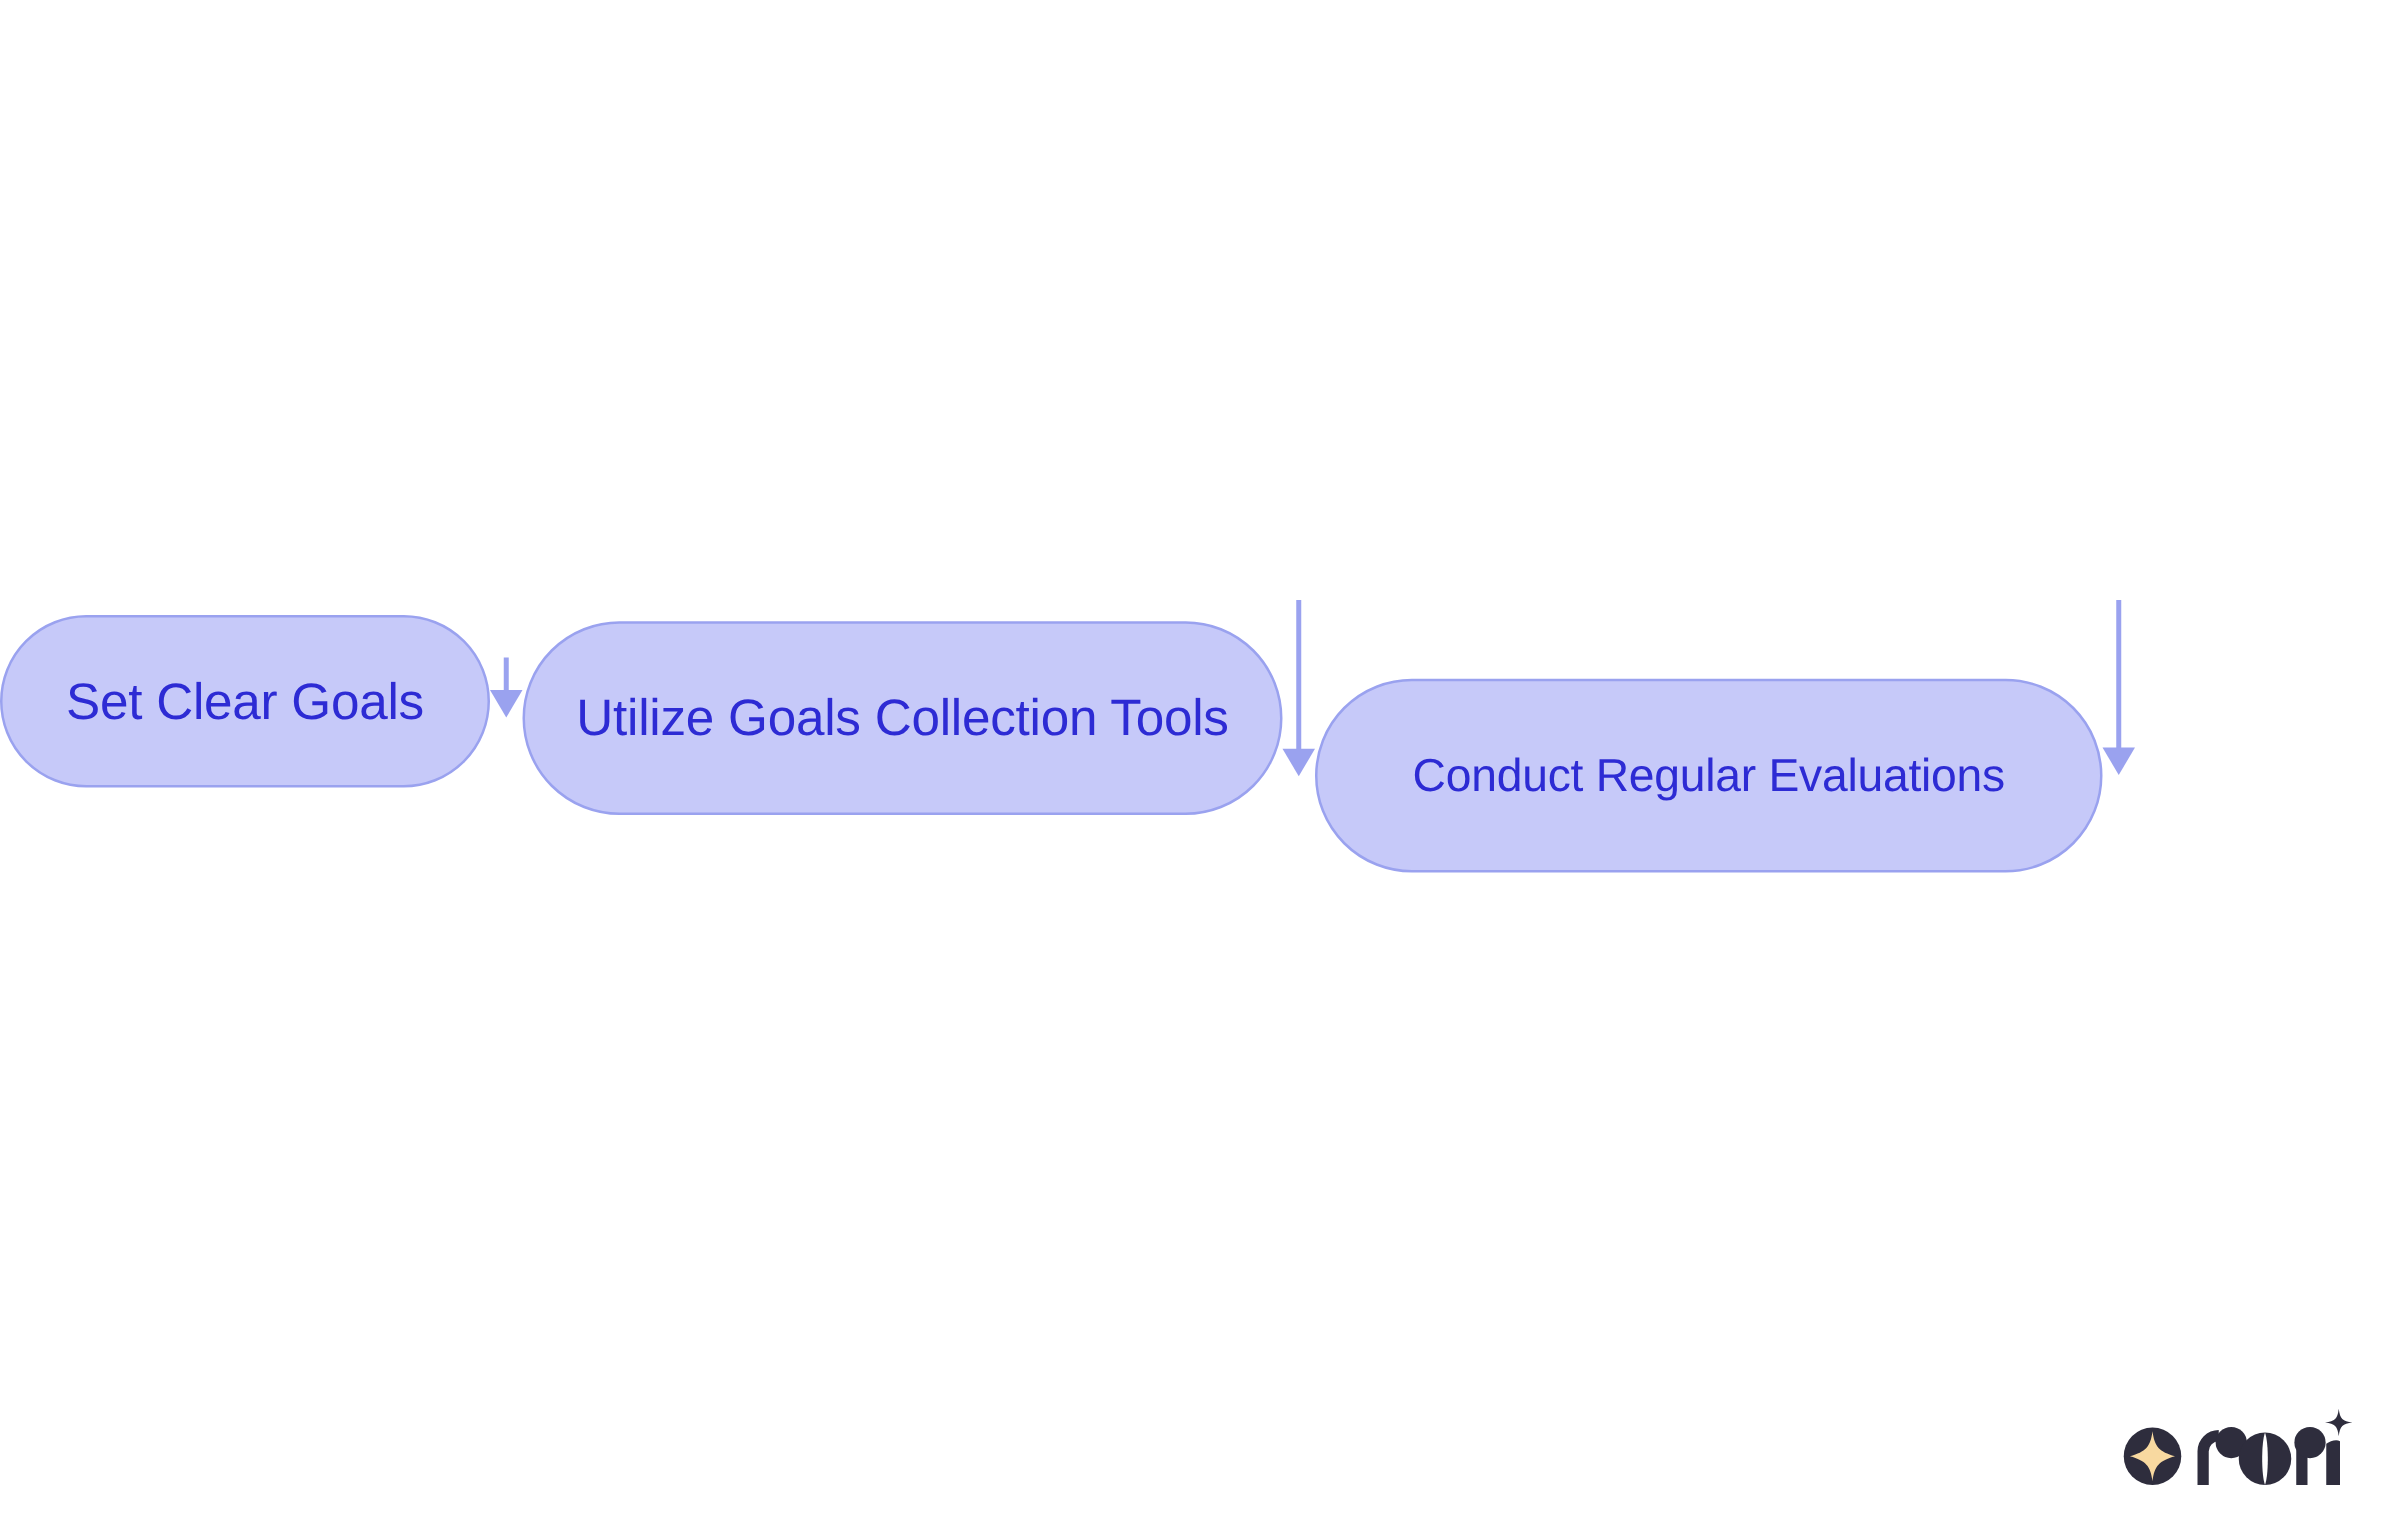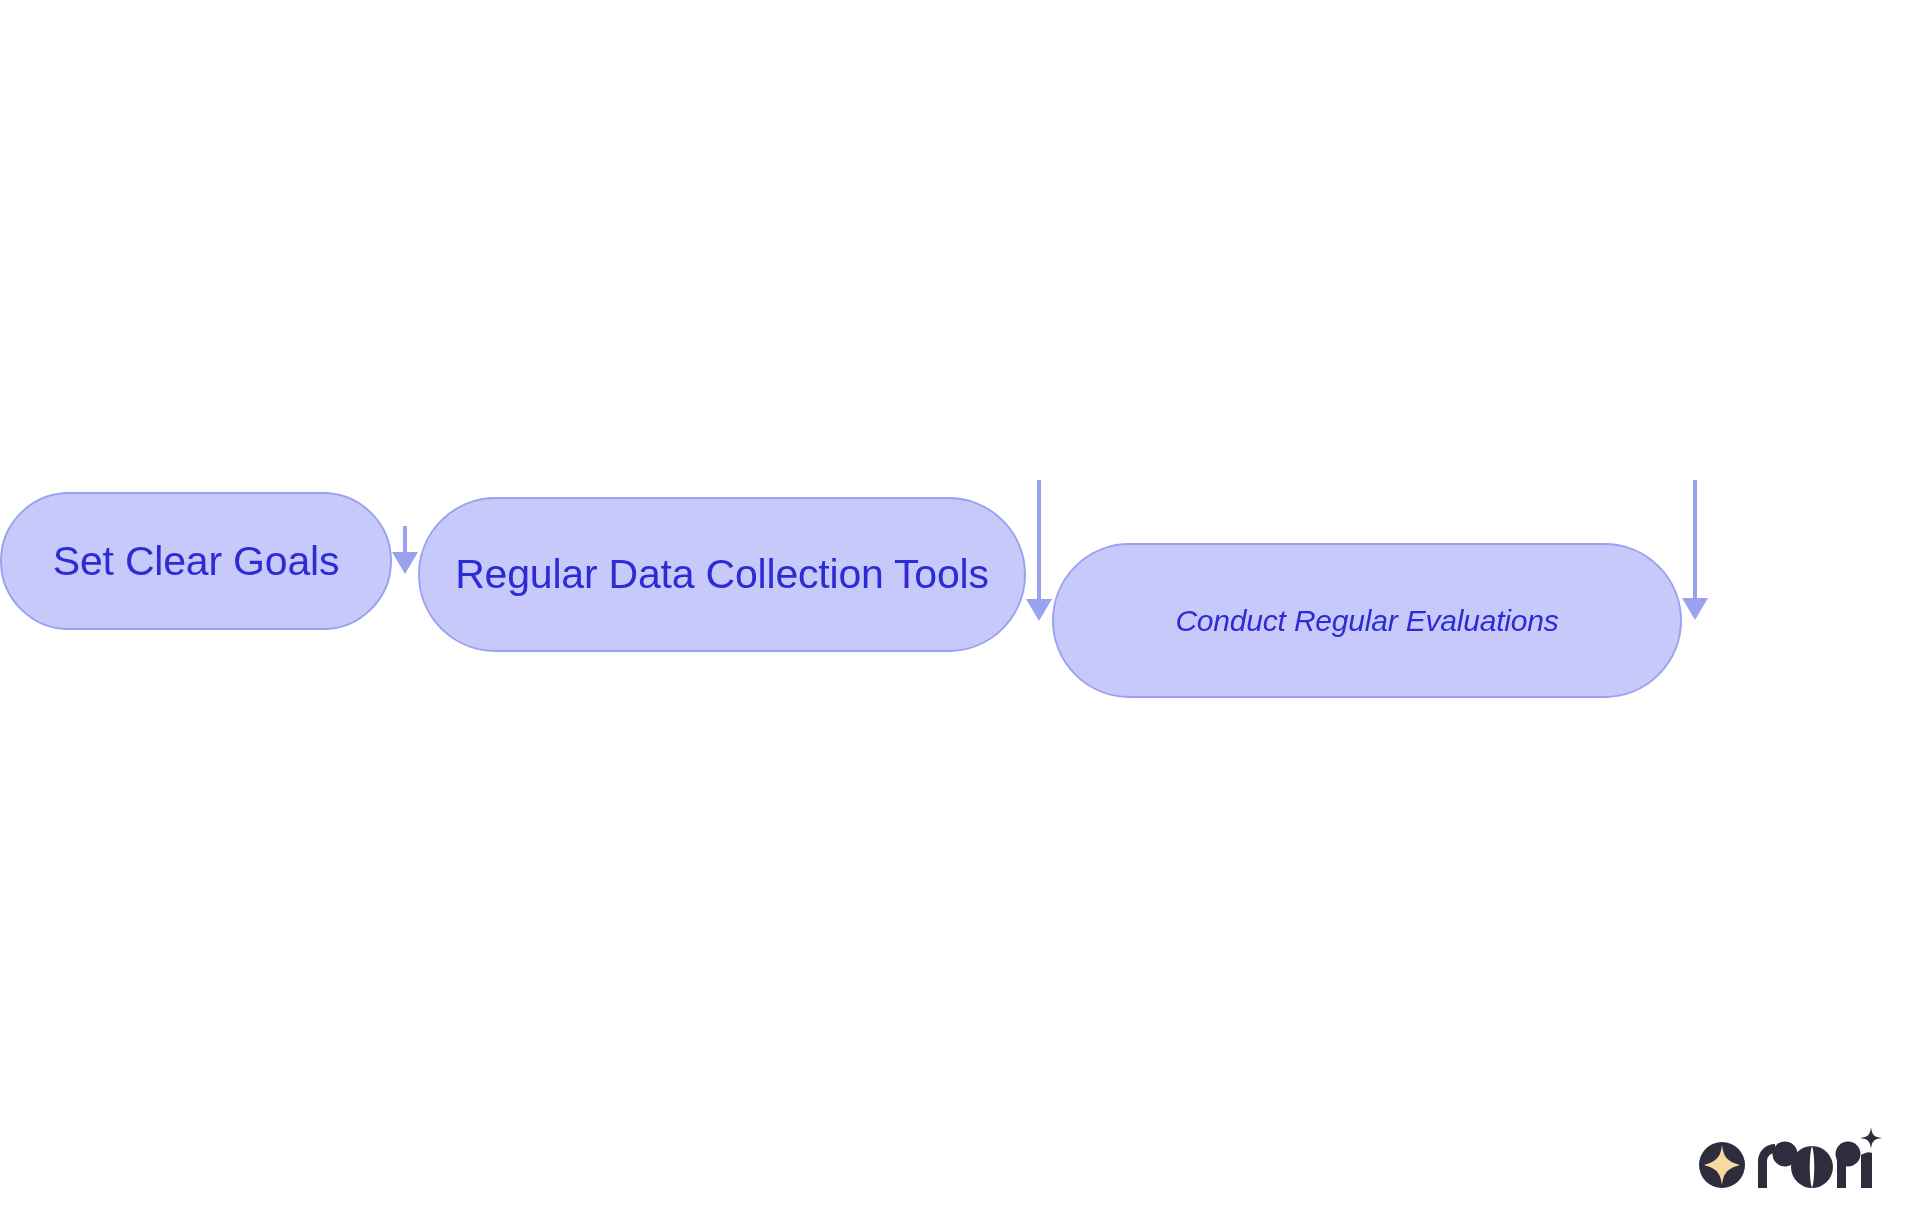--- a/index.html
+++ b/index.html
@@ -53,21 +53,21 @@
   }
 
   .node-label {
     display: block;
     line-height: 1;
   }
 
   
   .node-1 { width: 392px; height: 138px; font-size: 41px; margin-top: 22px; }
   .node-2 { width: 608px; height: 155px; font-size: 41px; margin-top: 48px; }
-  .node-3 { width: 630px; height: 155px; font-size: 30px; margin-top: 141px; font-style: italic; }
+  .node-3 { width: 630px; height: 155px; font-size: 37px; margin-top: 141px; }
   .node-4 { width: 632px; height: 160px; font-size: 41px; margin-top: 140px; }
 
   
   .connector {
     position: relative;
     width: 26px;
     display: flex;
     flex-direction: column;
     align-items: center;
     justify-content: flex-start;
@@ -112,21 +112,21 @@
     <div class="node node-1">
       <span class="node-label">Set Clear Goals</span>
     </div>
 
     <div class="connector connector-1">
       <div class="shaft"></div>
       <div class="head"></div>
     </div>
 
     <div class="node node-2">
-      <span class="node-label">Regular Data Collection Tools</span>
+      <span class="node-label">Utilize Goals Collection Tools</span>
     </div>
 
     <div class="connector connector-2">
       <div class="shaft"></div>
       <div class="head"></div>
     </div>
 
     <div class="node node-3">
       <span class="node-label">Conduct Regular Evaluations</span>
     </div>

